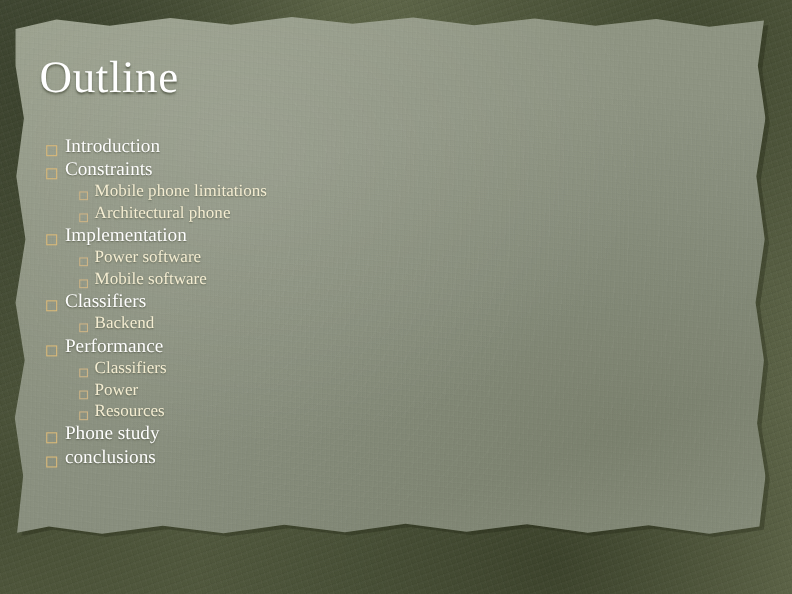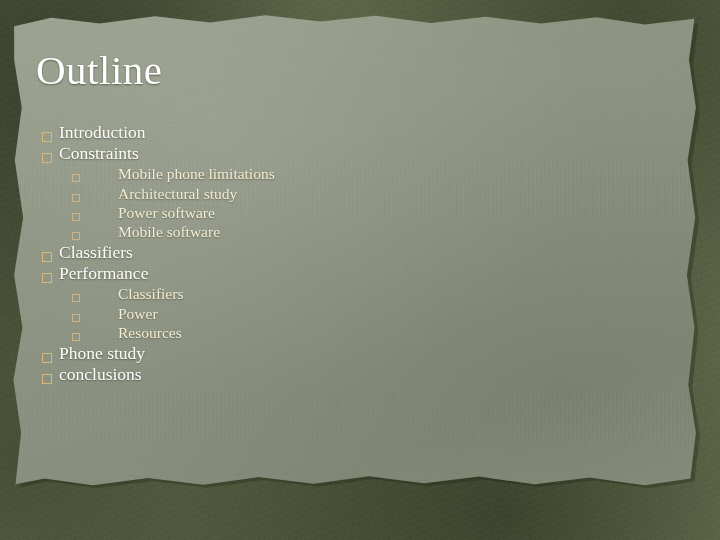--- a/index.html
+++ b/index.html
@@ -147,21 +147,20 @@
   .item-text { display: inline-block; }
   .lvl1 .item-text {
     font-size: 17.5px;
     color: #fefefe;
     text-shadow: 0 1px 1.5px rgba(45,50,30,0.5);
   }
   .lvl2 .item-text {
     font-size: 15.5px;
     color: #f4edd2;
     text-shadow: 0 1px 1.5px rgba(45,50,30,0.45);
-    margin-left: 32px;
   }
 </style>
 </head>
 <body>
 
 <div id="slide">
 
   <div class="bg-outer"></div>
 
   <div class="paper-shadow"></div>
@@ -182,33 +181,41 @@
         <div class="bullet-row lvl1">
           <span class="marker"></span>
           <span class="item-text">Constraints</span>
         </div>
         <div class="bullet-row lvl2">
           <span class="marker"></span>
           <span class="item-text">Mobile phone limitations</span>
         </div>
         <div class="bullet-row lvl2">
           <span class="marker"></span>
-          <span class="item-text">Architectural study</span>
+          <span class="item-text">Architectural phone</span>
+        </div>
+        <div class="bullet-row lvl1">
+          <span class="marker"></span>
+          <span class="item-text">Implementation</span>
         </div>
         <div class="bullet-row lvl2">
           <span class="marker"></span>
           <span class="item-text">Power software</span>
         </div>
         <div class="bullet-row lvl2">
           <span class="marker"></span>
           <span class="item-text">Mobile software</span>
         </div>
         <div class="bullet-row lvl1">
           <span class="marker"></span>
           <span class="item-text">Classifiers</span>
+        </div>
+        <div class="bullet-row lvl2">
+          <span class="marker"></span>
+          <span class="item-text">Backend</span>
         </div>
         <div class="bullet-row lvl1">
           <span class="marker"></span>
           <span class="item-text">Performance</span>
         </div>
         <div class="bullet-row lvl2">
           <span class="marker"></span>
           <span class="item-text">Classifiers</span>
         </div>
         <div class="bullet-row lvl2">

